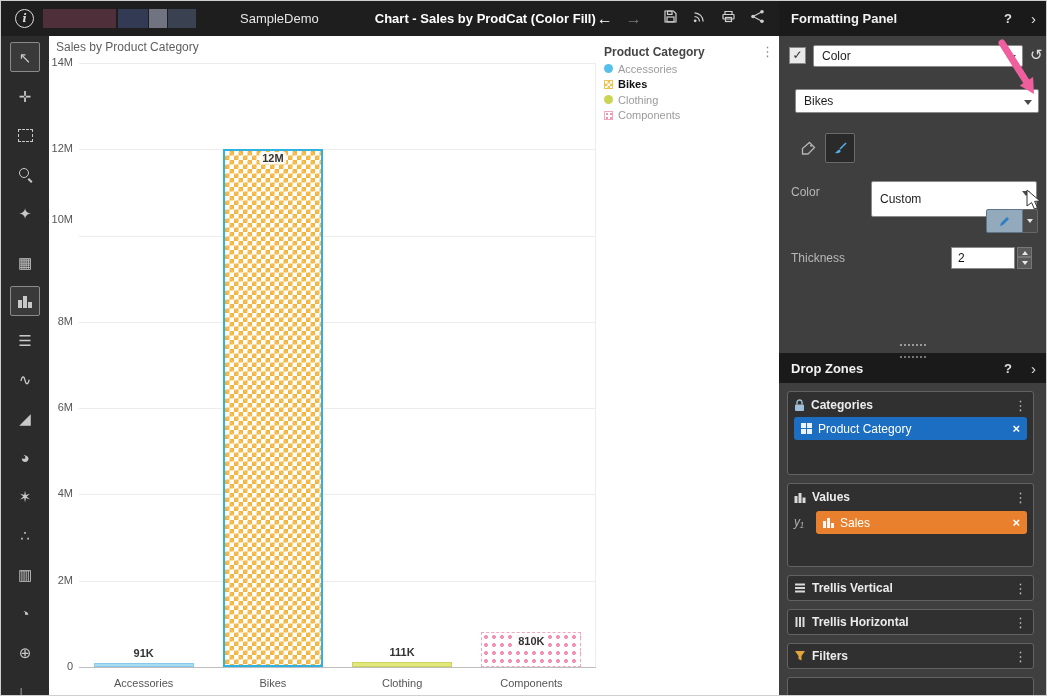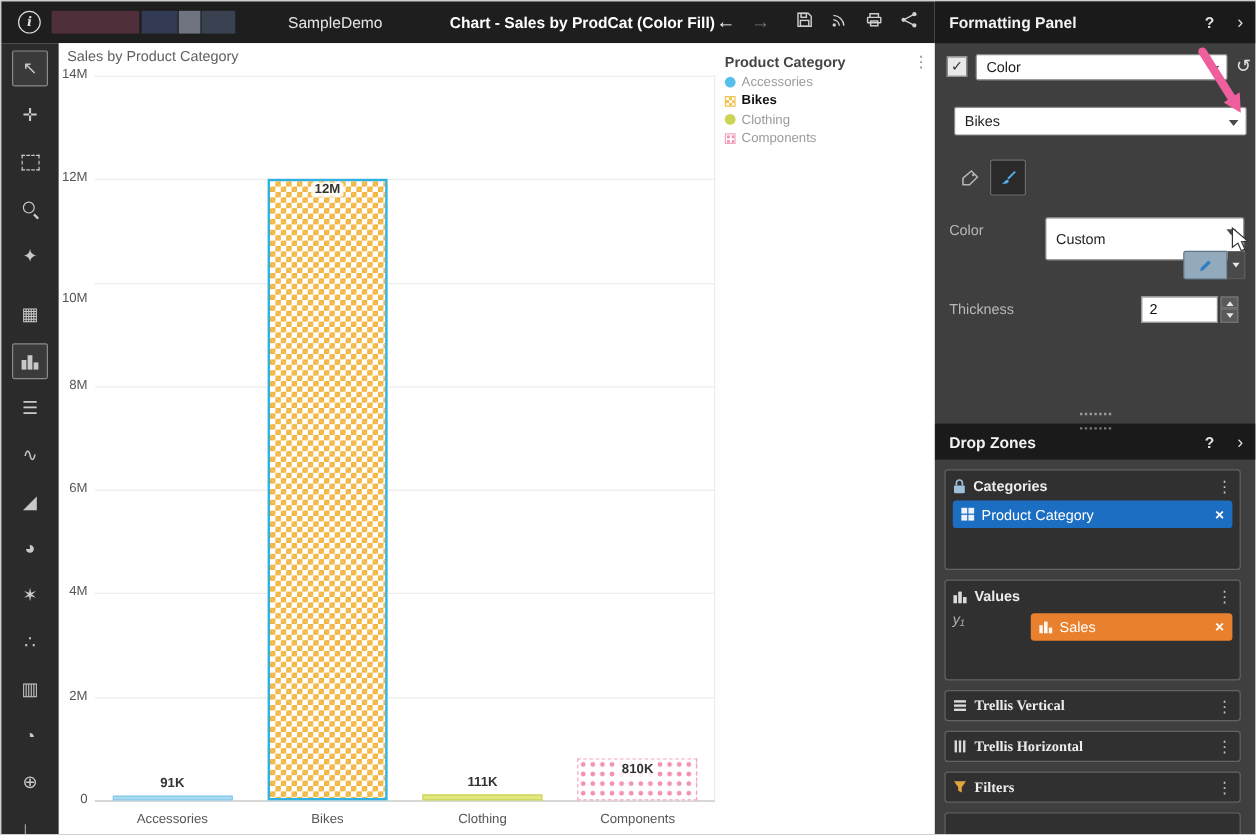--- a/index.html
+++ b/index.html
@@ -116,29 +116,29 @@
   .spinner{position:absolute;left:238px;top:246px;width:15px;height:22px;display:flex;flex-direction:column;box-sizing:border-box;}
   .spin-btn{flex:1;background:#5a5a5a;border:1px solid #777;display:flex;align-items:center;justify-content:center;box-sizing:border-box;}
   .splitter{position:absolute;width:26px;border-top:2px dotted #9a9a9a;left:121px;}
   #split1{top:343px;} #split2{top:355px;z-index:2;border-top-color:#777;}
 
   #dz-body{position:absolute;left:0;top:382px;width:100%;bottom:0;padding:8px 14px 0 8px;box-sizing:border-box;overflow:hidden;}
   .card{background:#303030;border:1px solid #636363;border-radius:3px;margin-bottom:8px;padding:3px 6px;box-sizing:border-box;}
   .card-head{display:flex;align-items:center;height:20px;text-align:center;}
   .card-title{font-size:12px;font-weight:bold;color:#ececec;margin-left:6px;}
   .kebab{margin-left:auto;color:#c0c0c0;font-size:13px;line-height:1;}
-  .card-cats{height:84px;} .card-vals{height:84px;} .card-small{height:26px;font-family:Liberation Serif, serif;}
+  .card-cats{height:84px;} .card-vals{height:84px;} .card-small{height:26px;}
   .card-small .card-head{height:18px;}
   .card-partial{height:22px;margin-bottom:0;}
   .pill{height:23px;border-radius:3px;display:flex;align-items:center;color:#fff;font-size:12px;padding:0 7px;margin-top:2px;box-sizing:border-box;}
   .pill-blue{background:#1b6ec2;}
   .pill-orange{background:#e8802e;flex:1;}
   .pill-label{margin-left:6px;}
   .pill-x{margin-left:auto;font-size:13px;font-weight:bold;color:#fff;}
-  .vals-row{display:flex;margin-top:2px;gap:43px;}
+  .vals-row{display:flex;align-items:center;margin-top:2px;}
   .yax-lab{color:#b0b0b0;font-size:12px;font-style:italic;width:22px;flex:none;}
 
   #overlay{position:absolute;left:0;top:0;width:1047px;height:696px;pointer-events:none;z-index:50;}
 </style>
 </head>
 <body>
 
 <div id="app">
 
   <div id="titlebar">
@@ -233,21 +233,21 @@
     </div>
 
   <div id="chart-region">
     <div class="chart-title">Sales by Product Category</div>
     <div id="yaxis">
         <div class="ylab" style="top: 597px;">0</div>
         <div class="ylab" style="top: 510.714px;">2M</div>
         <div class="ylab" style="top: 424.429px;">4M</div>
         <div class="ylab" style="top: 338.143px;">6M</div>
         <div class="ylab" style="top: 251.857px;">8M</div>
-        <div class="ylab" style="top: 180px;">10M</div>
+        <div class="ylab" style="top: 150px;">10M</div>
         <div class="ylab" style="top: 79.2857px;">12M</div>
         <div class="ylab" style="top: -7px;">14M</div>
       </div>
     <div id="plot">
         <div class="vline"></div>
         <div class="grid" style="top: 517.714px;"></div>
         <div class="grid" style="top: 431.429px;"></div>
         <div class="grid" style="top: 345.143px;"></div>
         <div class="grid" style="top: 258.857px;"></div>
         <div class="grid" style="top: 172.571px;"></div>

